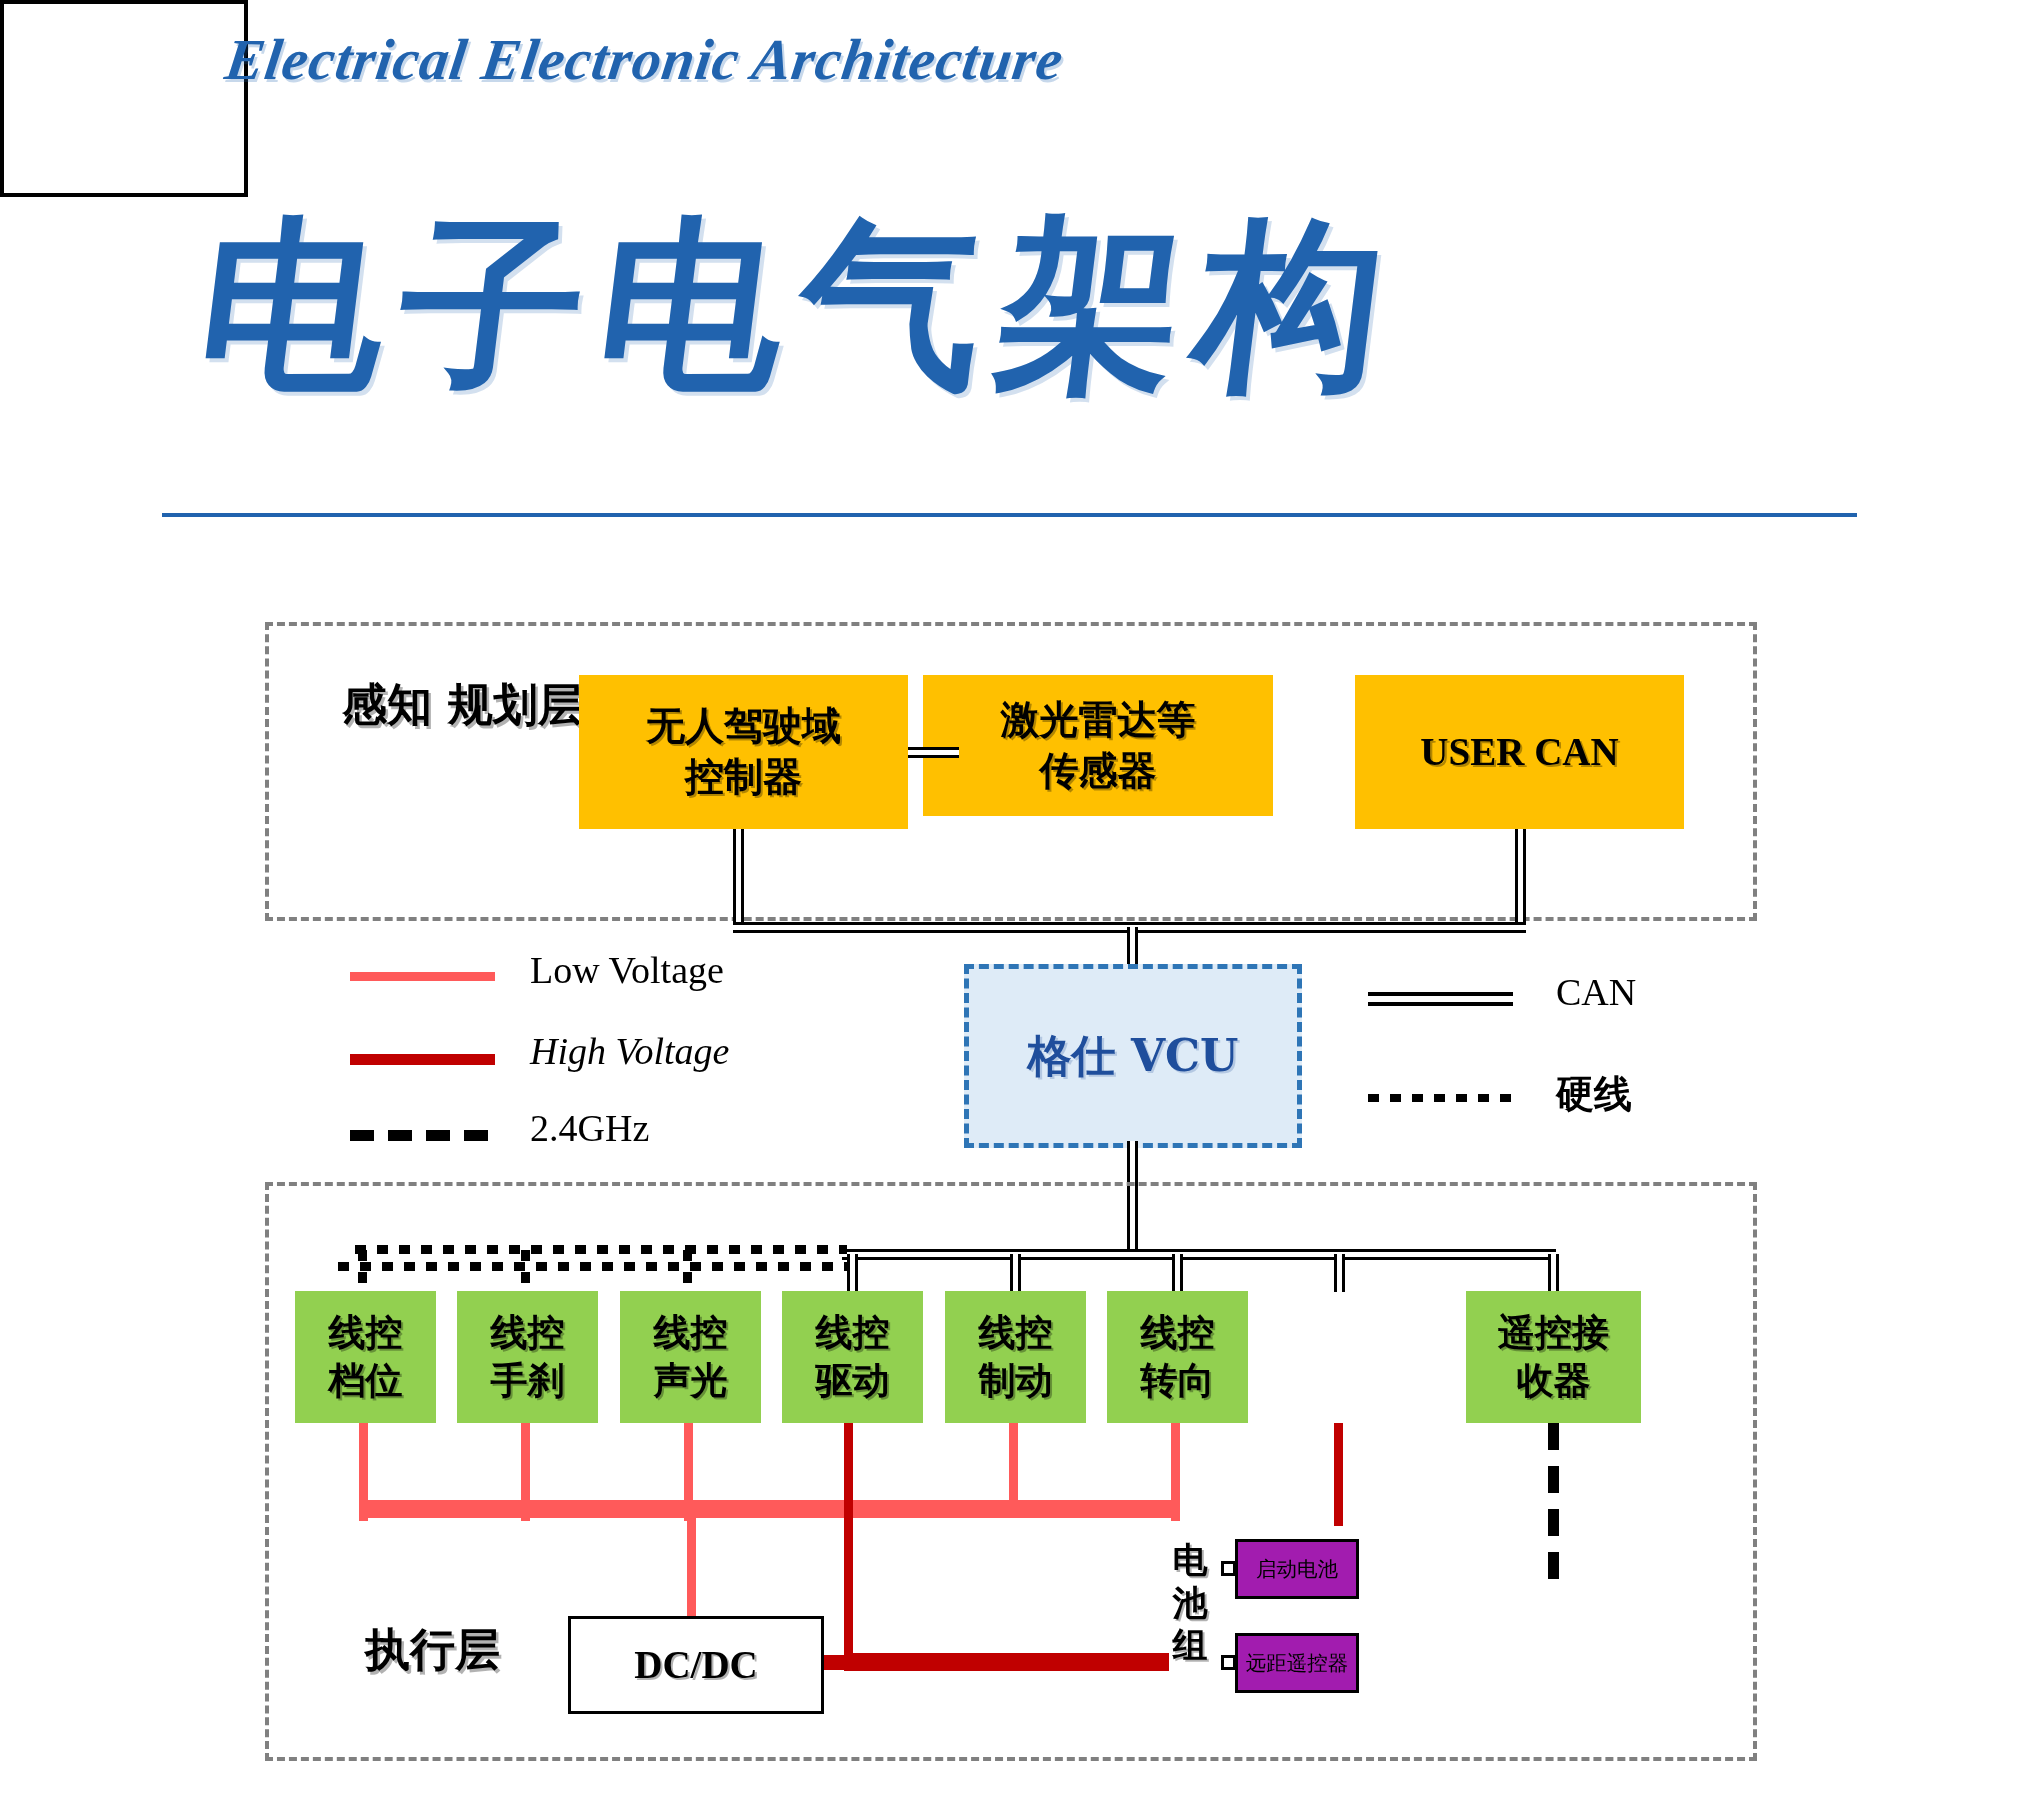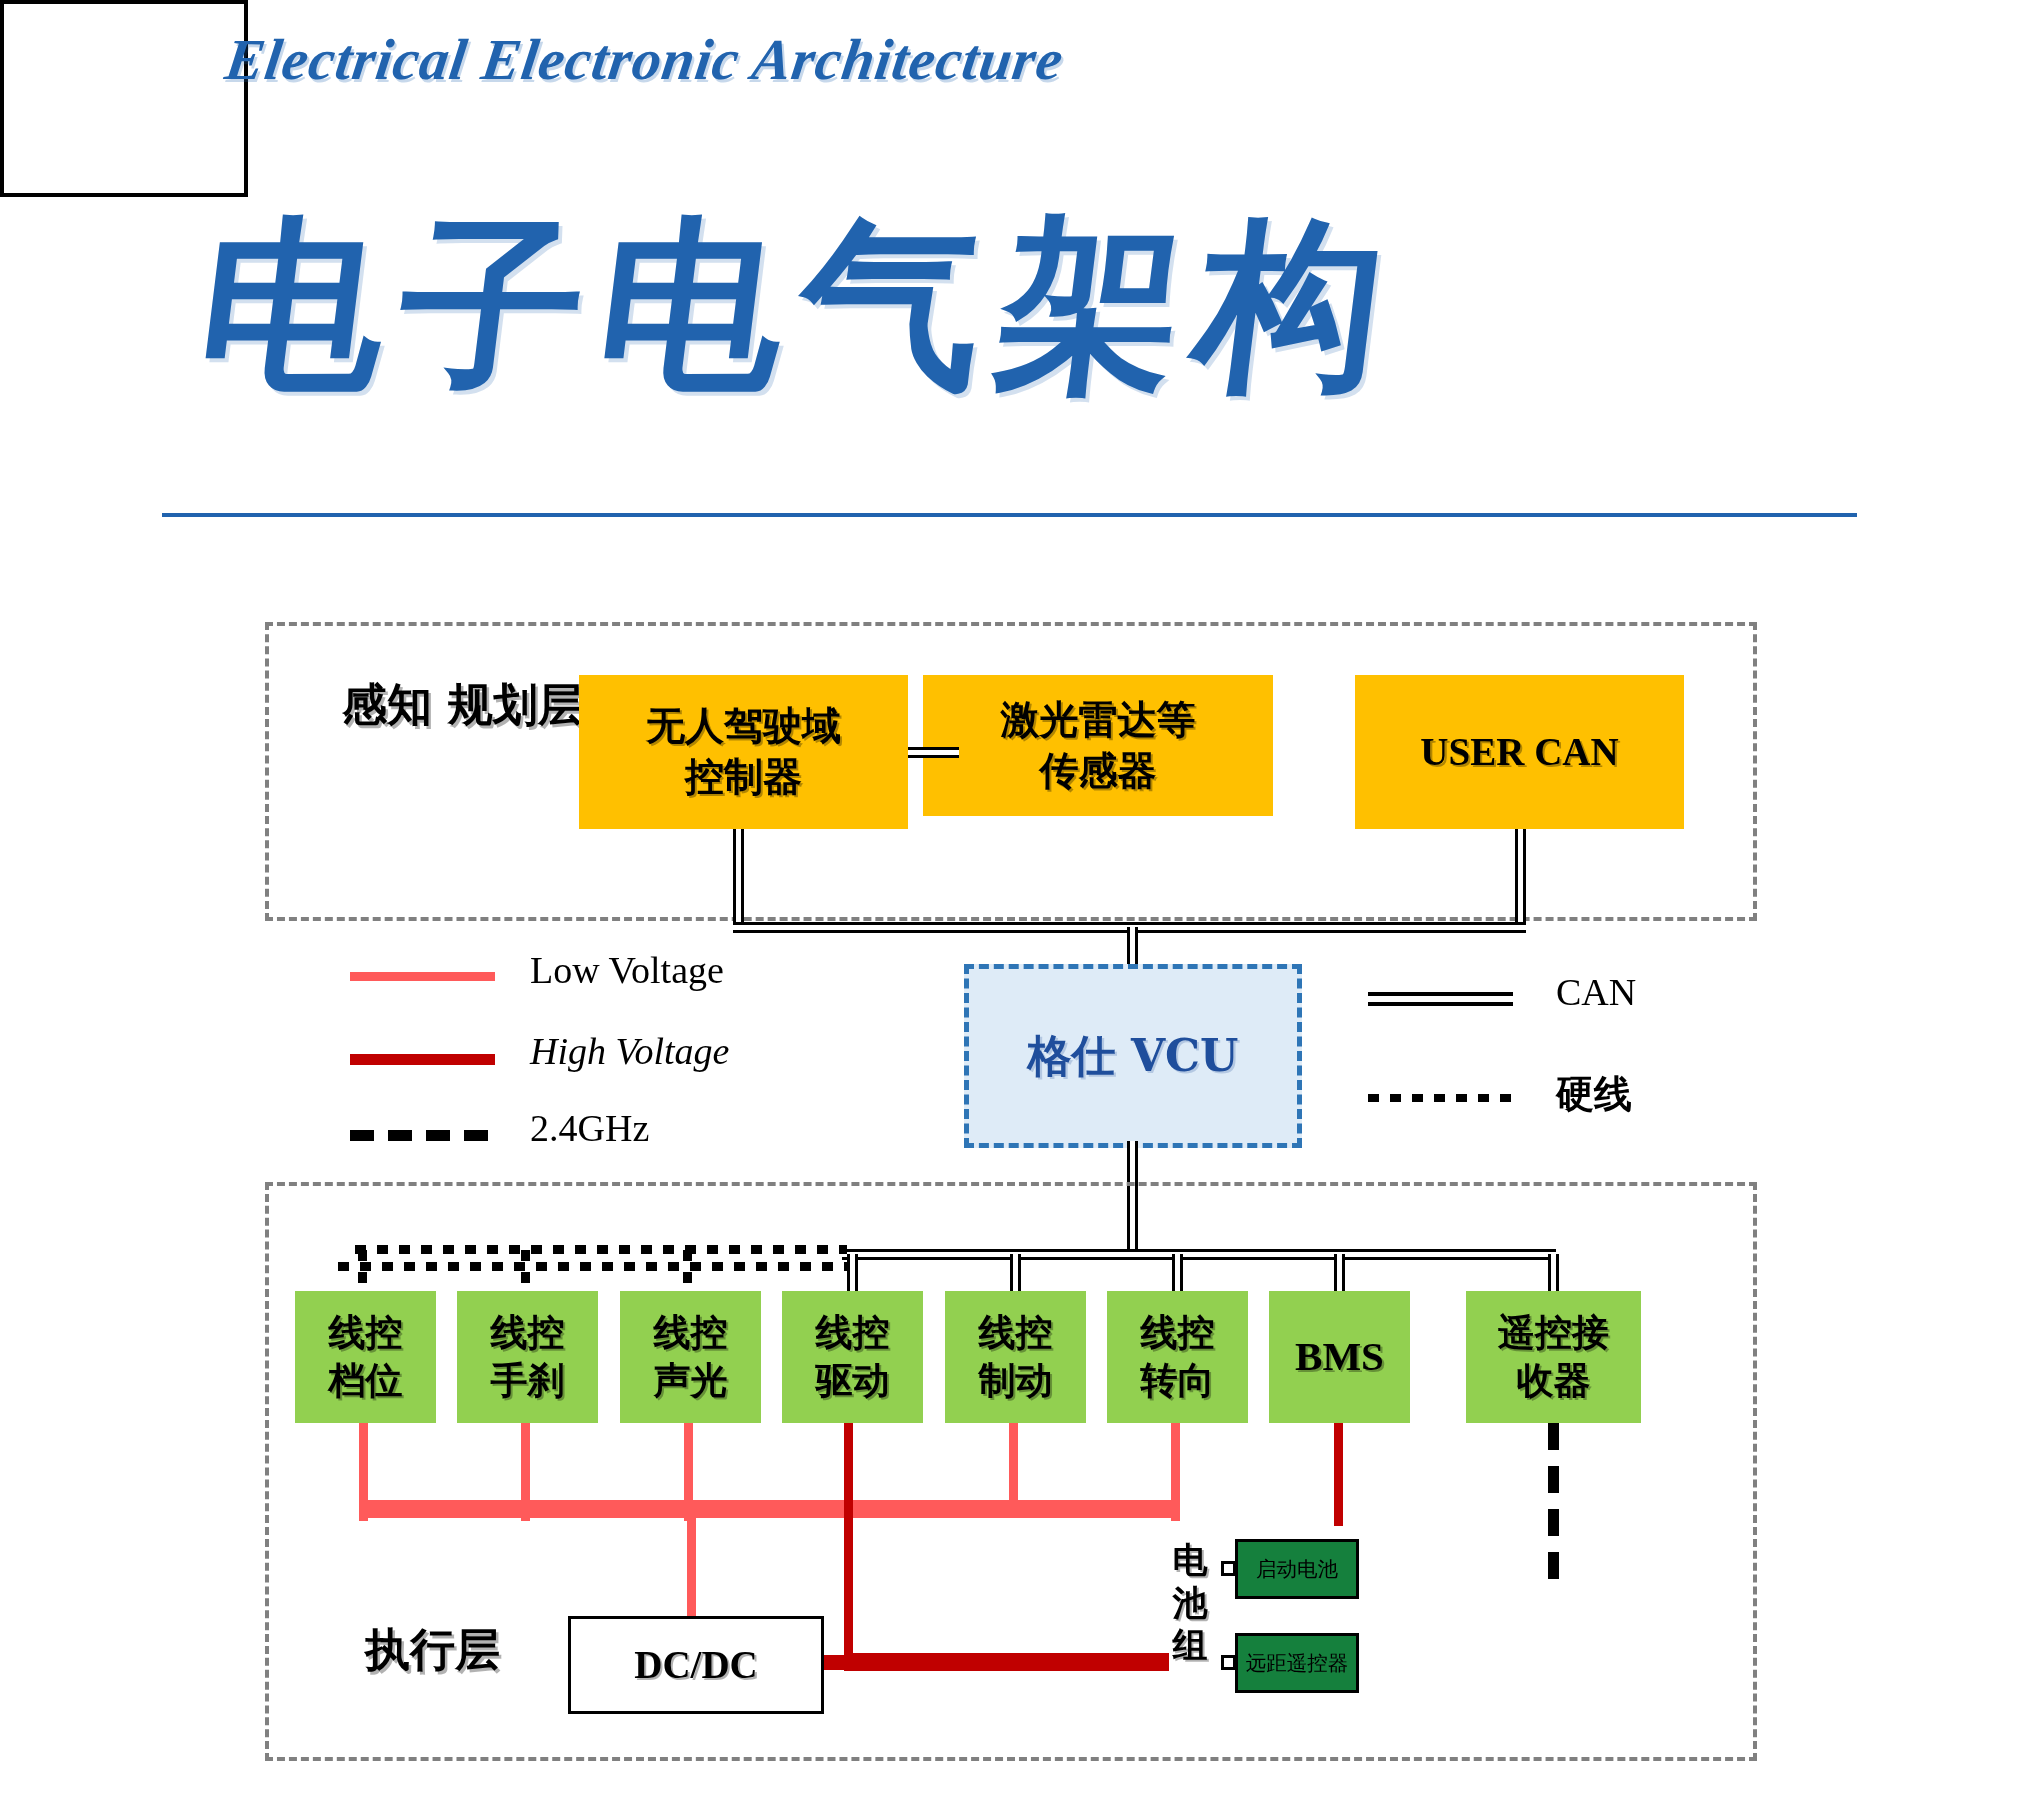--- a/index.html
+++ b/index.html
@@ -122,21 +122,21 @@
   
   .batt-label {
     position:absolute; left:1171px; top:1539px;
     width:38px;
     font-family:"DejaVu Sans", sans-serif; font-weight:700;
     font-size:35px; line-height:1.22; color:#000;
     text-shadow:2.1px 2.1px 0 rgba(0,0,0,.30);
     text-align:center;
   }
   .cell {
-    position:absolute; border:3.8px solid #000; background:#15803d;
+    position:absolute; border:3.8px solid #000; background:#a21caf;
     display:flex; align-items:center; justify-content:center;
     font-family:"DejaVu Sans", sans-serif; font-weight:400;
     font-size:20.5px; color:#000;
   }
   #cell-start { left:1235px; top:1539px; width:124px; height:60px; }
   #cell-power { left:1235px; top:1633px; width:124px; height:60px; }
   .cell-tick {
     position:absolute; width:15.4px; height:15.4px;
     border:3.4px solid #000; background:#fff;
   }
@@ -239,21 +239,20 @@
   <div class="node green g" id="g-hbrake">线控
 手刹</div>
   <div class="node green g" id="g-sound">线控
 声光</div>
   <div class="node green g" id="g-drive">线控
 驱动</div>
   <div class="node green g" id="g-brake">线控
 制动</div>
   <div class="node green g" id="g-steer">线控
 转向</div>
-  <div class="node green g" id="g-bms">BMS</div>
   <div class="node green g" id="g-remote">遥控接
 收器</div>
 
   <div class="wire lv" style="left:359px;  top:1423px; width:8.5px; height:98px;"></div>
   <div class="wire lv" style="left:521px; top:1423px; width:8.5px; height:98px;"></div>
   <div class="wire lv" style="left:684px; top:1423px; width:8.5px; height:98px;"></div>
   <div class="wire lv" style="left:1009px; top:1423px; width:8.5px; height:85px;"></div>
   <div class="wire lv" style="left:1171px; top:1423px; width:8.5px; height:98px;"></div>
 
   <div class="wire lv" style="left:359px; top:1500px; width:821px; height:18px;"></div>

